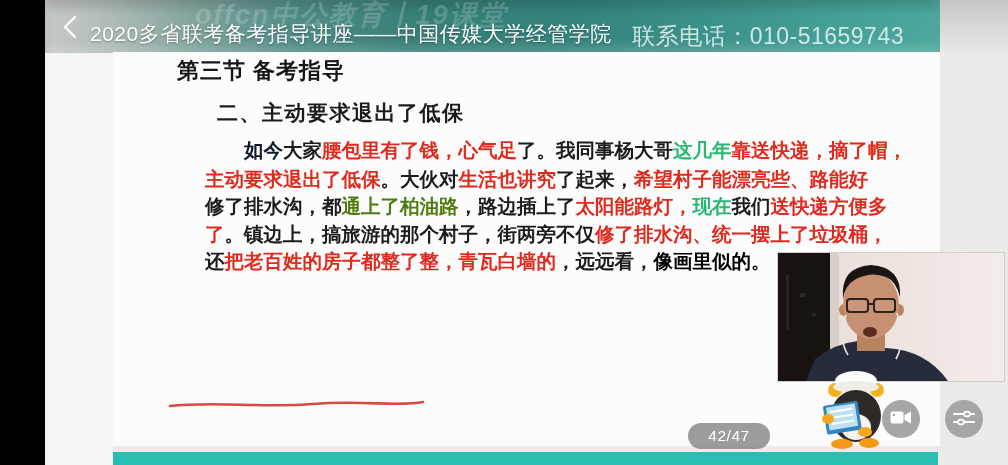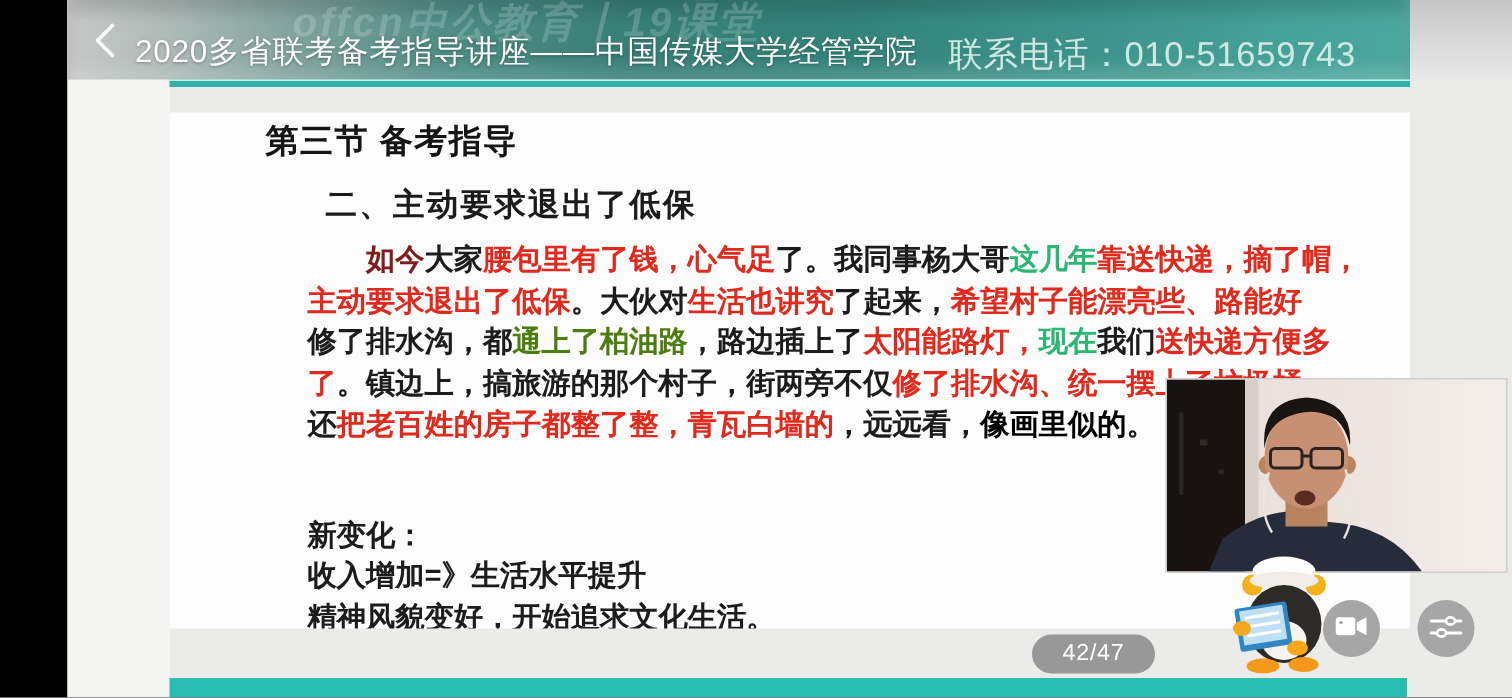--- a/index.html
+++ b/index.html
@@ -17,21 +17,21 @@
   .hdr-title { position:absolute; left:45px; top:20px; font-size:21px; color:#fff; white-space:nowrap;
     text-shadow:0 1px 2px rgba(0,0,0,0.3); letter-spacing:0.5px; }
   .hdr-phone { position:absolute; right:36px; top:21px; font-size:23px; color:rgba(219,239,236,0.92); letter-spacing:0.5px; }
   .hdr-watermark { position:absolute; left:150px; top:-3px; font-size:27px; font-weight:700; font-style:italic;
     color:rgba(240,248,246,0.20); letter-spacing:2px; white-space:nowrap; pointer-events:none; }
   .header-corner { position:absolute; left:940px; top:0; width:68px; height:53px;
     background:linear-gradient(180deg,#c6c6c6 0%,#dadada 55%,#e8e8e8 100%); }
   .header-underline { position:absolute; left:113px; top:53px; width:827px; height:5px;
     background:#30b2a7; border-top:1px solid rgba(255,255,255,0.75); }
 
-  .slide { position:absolute; left:113px; top:75px; width:827px; height:344px; background:#fcfcfc; overflow:hidden; }
+  .slide { position:absolute; left:113px; top:52px; width:827px; height:394px; background:#fcfcfc; overflow:hidden; }
   .sec-title { position:absolute; left:64px; top:4px; font-size:22px; font-weight:700; color:#151515; letter-spacing:1px; }
   .sub-title { position:absolute; left:104px; top:47px; font-size:21px; font-weight:600; color:#1b1b1b; letter-spacing:1.5px; }
   .paragraph { position:absolute; left:92px; top:85px; width:760px; font-size:19.5px; font-weight:700; line-height:27.2px; }
   .pline { white-space:nowrap; }
   .pline:first-child { text-indent:39px; }
   .notes { position:absolute; left:92px; top:269px; font-size:19.5px; font-weight:700; line-height:27.4px; color:#1c1c1c; }
   .nline { white-space:nowrap; }
   .red-underline { position:absolute; left:55px; top:347px; pointer-events:none; }
 
   .bottom-bar { position:absolute; left:113px; top:452px; width:825px; height:13px; background:#2abdb2; }
@@ -69,32 +69,25 @@
     <div class="hdr-title">2020多省联考备考指导讲座——中国传媒大学经管学院</div>
     <div class="hdr-phone">联系电话：010-51659743</div>
   </div>
   <div class="header-corner"></div>
   <div class="header-underline"></div>
 
   <div class="slide">
     <div class="sec-title">第三节 备考指导</div>
     <div class="sub-title">二、主动要求退出了低保</div>
     <div class="paragraph">
-        <div class="pline"><span style="color: #7f1d1d; font-family: Liberation Mono, monospace;">如今</span><span style="color: rgb(28, 28, 28);">大家</span><span style="color: rgb(224, 42, 29);">腰包里有了钱，心气足</span><span style="color: rgb(28, 28, 28);">了。我同事杨大哥</span><span style="color: rgb(43, 182, 115);">这几年</span><span style="color: rgb(224, 42, 29);">靠送快递，摘了帽，</span></div>
+        <div class="pline"><span style="color: #0f172a; font-family: Liberation Mono, monospace;">如今</span><span style="color: rgb(28, 28, 28);">大家</span><span style="color: rgb(224, 42, 29);">腰包里有了钱，心气足</span><span style="color: rgb(28, 28, 28);">了。我同事杨大哥</span><span style="color: rgb(43, 182, 115);">这几年</span><span style="color: rgb(224, 42, 29);">靠送快递，摘了帽，</span></div>
         <div class="pline"><span style="color: rgb(224, 42, 29);">主动要求退出了低保</span><span style="color: rgb(28, 28, 28);">。大伙对</span><span style="color: rgb(224, 42, 29);">生活也讲究</span><span style="color: rgb(28, 28, 28);">了起来，</span><span style="color: rgb(224, 42, 29);">希望村子能漂亮些、路能好</span></div>
         <div class="pline"><span style="color: rgb(28, 28, 28);">修了排水沟，都</span><span style="color: #4d7c0f;">通上了柏油路</span><span style="color: rgb(28, 28, 28);">，路边插上了</span><span style="color: rgb(224, 42, 29);">太阳能路灯，</span><span style="color: rgb(43, 182, 115);">现在</span><span style="color: rgb(28, 28, 28);">我们</span><span style="color: rgb(224, 42, 29);">送快递方便多</span></div>
         <div class="pline"><span style="color: rgb(224, 42, 29);">了</span><span style="color: rgb(28, 28, 28);">。镇边上，搞旅游的那个村子，街两旁不仅</span><span style="color: rgb(224, 42, 29);">修了排水沟、统一摆上了垃圾桶，</span></div>
         <div class="pline"><span style="color: rgb(28, 28, 28);">还</span><span style="color: rgb(224, 42, 29);">把老百姓的房子都整了整，青瓦白墙的</span><span style="color: rgb(28, 28, 28);">，远远看，</span><span style="color: #000000;">像画里似的</span><span style="color: rgb(28, 28, 28);">。</span></div>
-      </div>
-    <div class="notes">
-        <div class="nline">新变化：</div>
-        <div class="nline">收入增加=》生活水平提升</div>
-        <div class="nline">精神风貌变好，开始追求文化生活。</div>
-        <div class="nline">基础设施更完善，政府投资完善道路、路灯、垃圾箱等设施。</div>
-        <div class="nline">实现生态宜居</div>
       </div>
     <svg class="red-underline" width="258" height="12" viewBox="0 0 258 12">
       <path d="M2,7 C 45,2 95,9 145,5 S 230,8 255,3" fill="none" stroke="#d83a2e" stroke-width="2.6" stroke-linecap="round" opacity="0.92"></path>
     </svg>
   </div>
 
   <div class="bottom-bar"></div>
 
   <div class="webcam">
     <svg width="226" height="128" viewBox="0 0 226 128">

